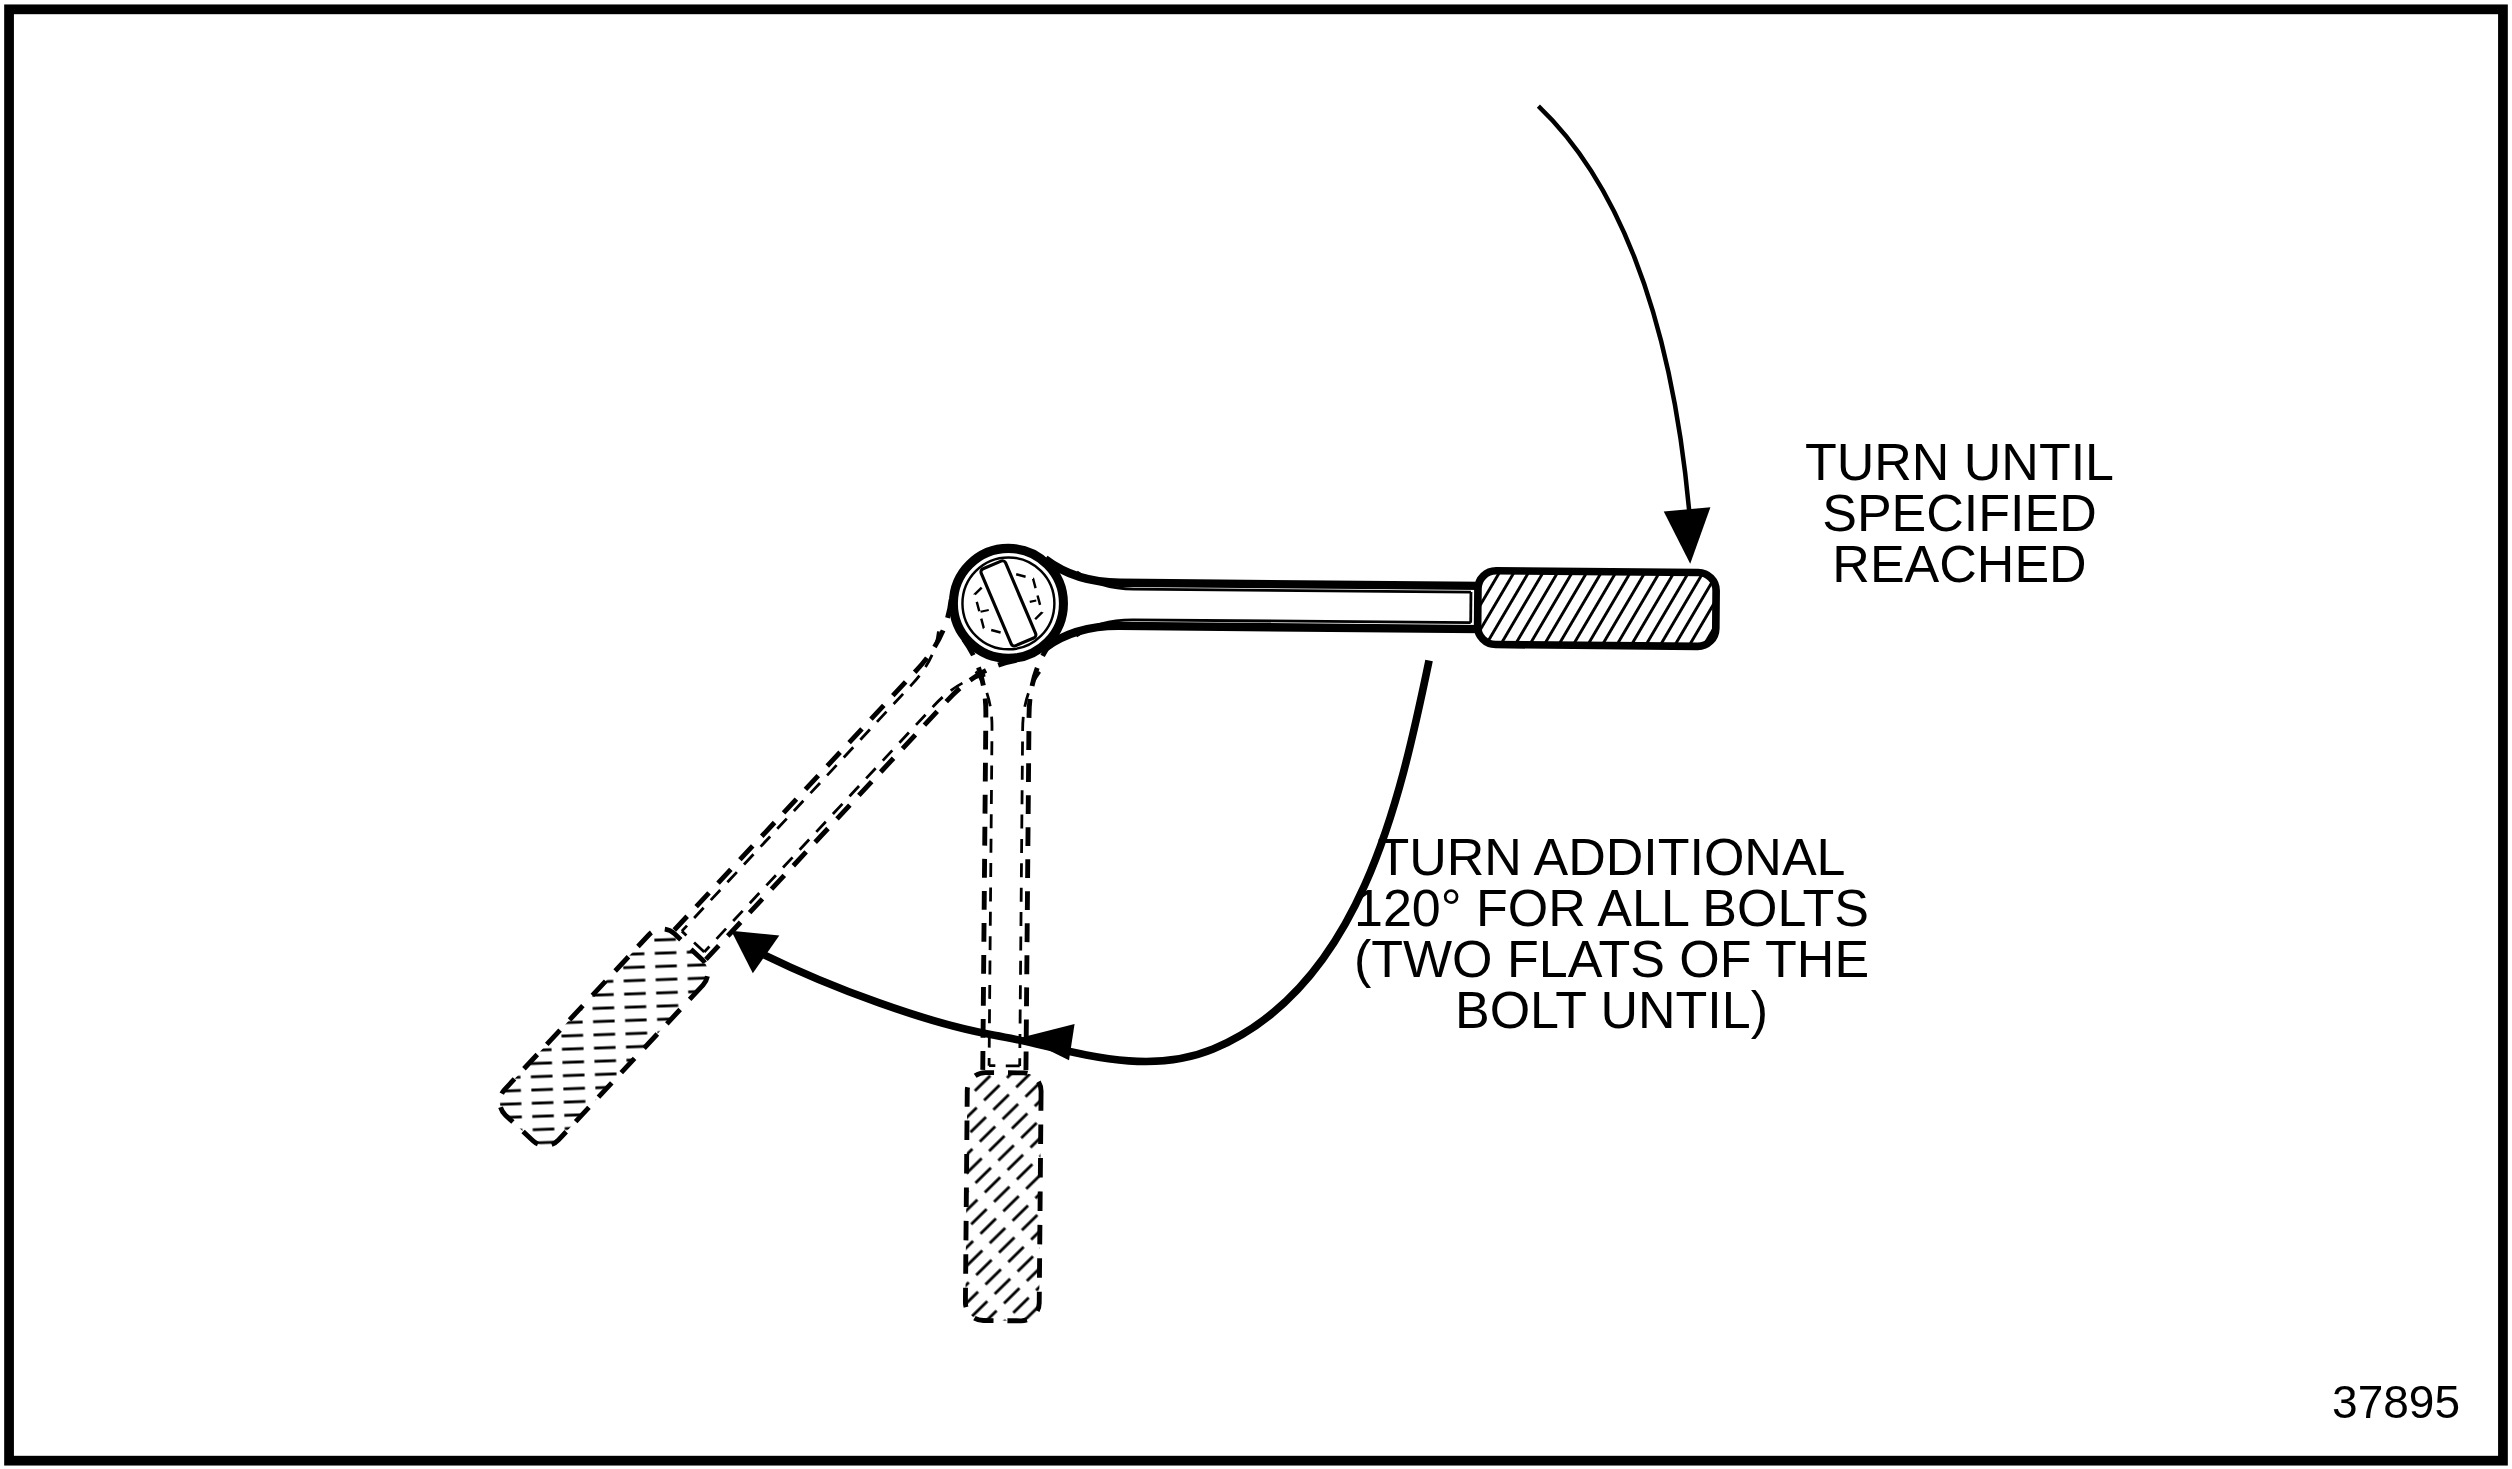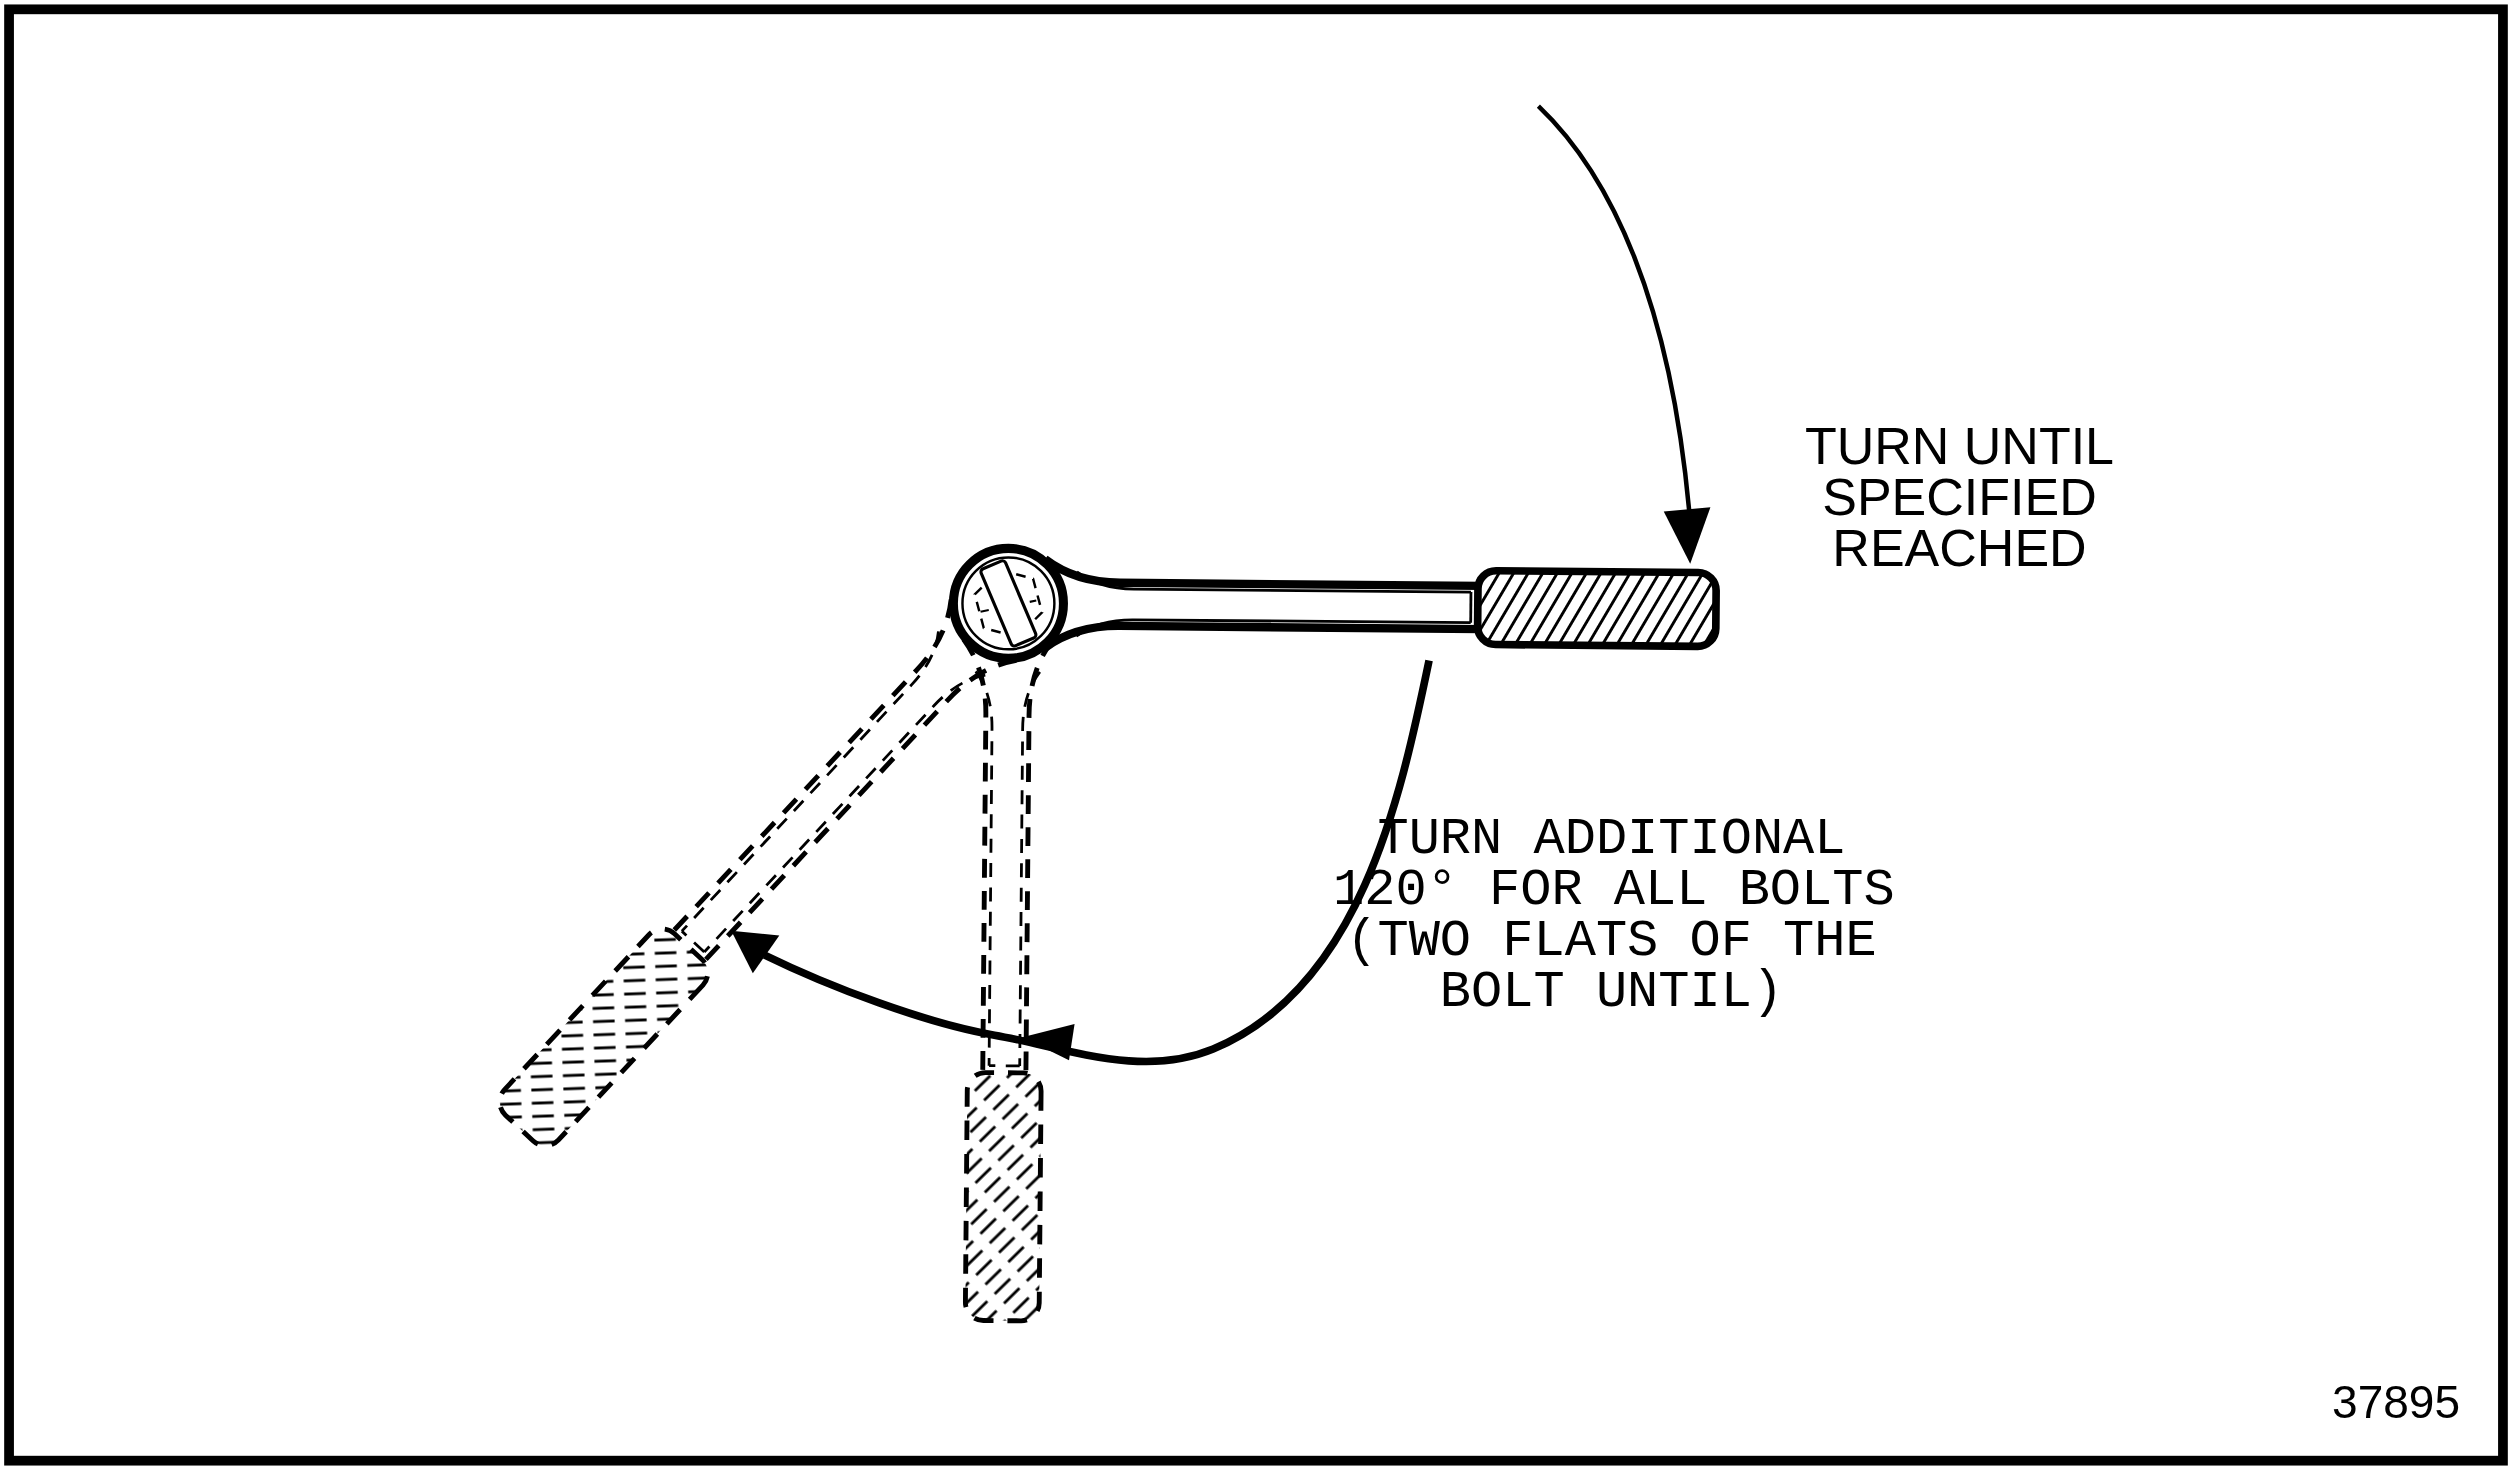--- a/index.html
+++ b/index.html
@@ -16,22 +16,22 @@
   .label {
     position:absolute;
     text-align:center;
     font-size:52px;
     line-height:51px;
     font-weight:400;
     letter-spacing:0px;
     color:var(--ink);
     white-space:nowrap;
   }
-  #label-turn-until   { left:1681px; top:421px;  width:557px; }
-  #label-turn-additional { left:1333px; top:814px; width:557px;font-family:Liberation Mono, monospace; }
+  #label-turn-until   { left:1681px; top:437px;  width:557px; }
+  #label-turn-additional { left:1333px; top:832px; width:557px; }
   #figure-number {
     position:absolute;
     left:2181px; top:1367px; width:279px;
     font-size:46px; line-height:46px;
     text-align:right;
     color:var(--ink);
     margin-top:12px;
   }
 </style>
 </head>

